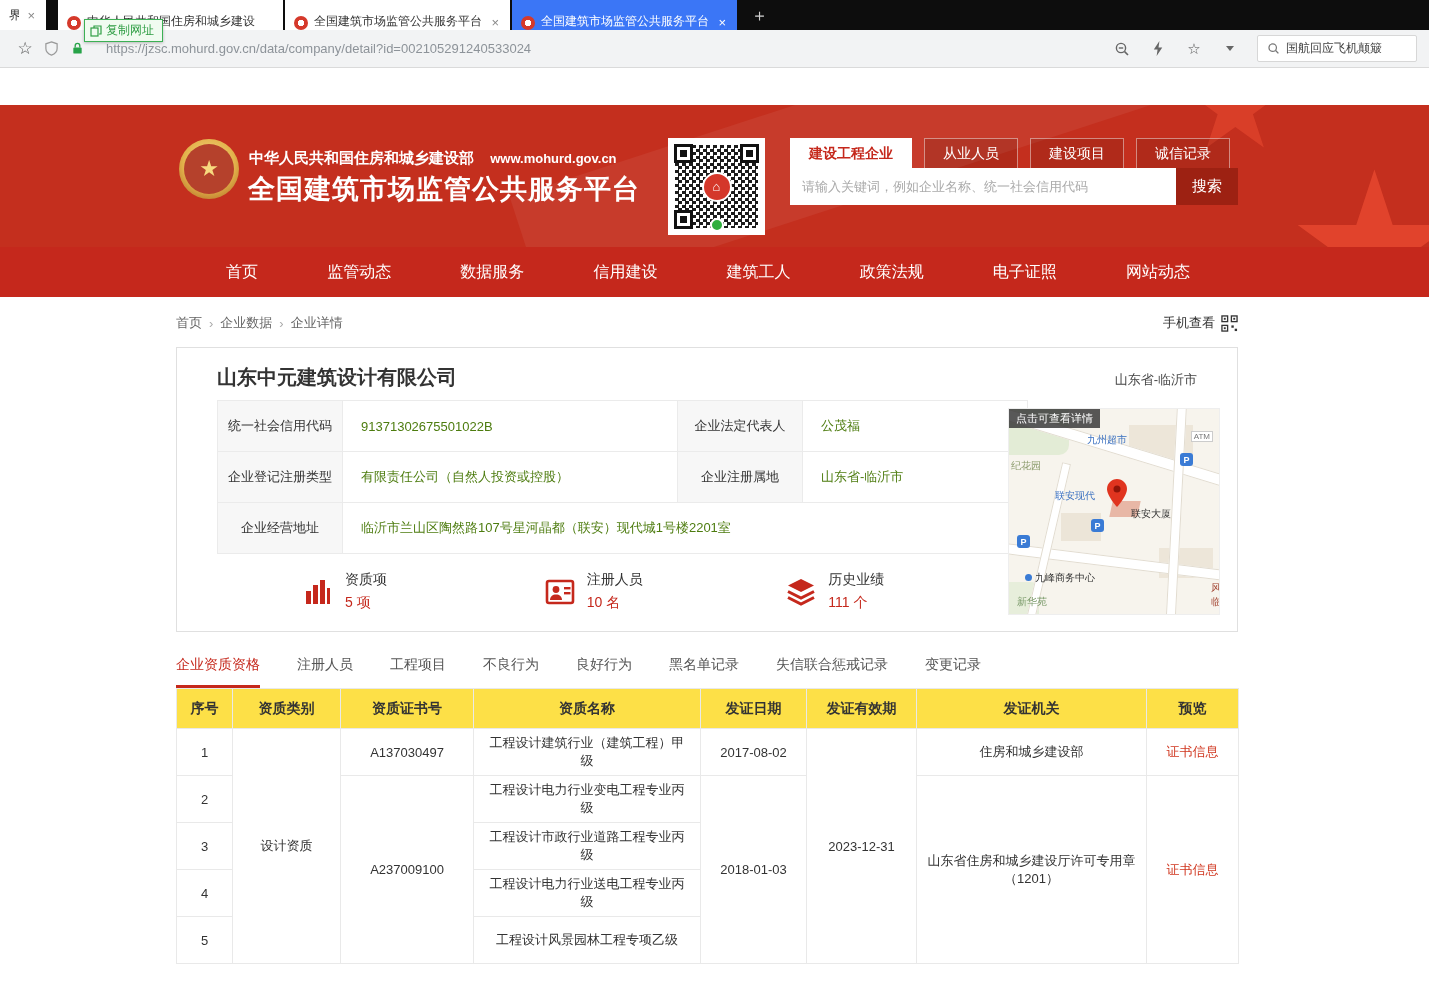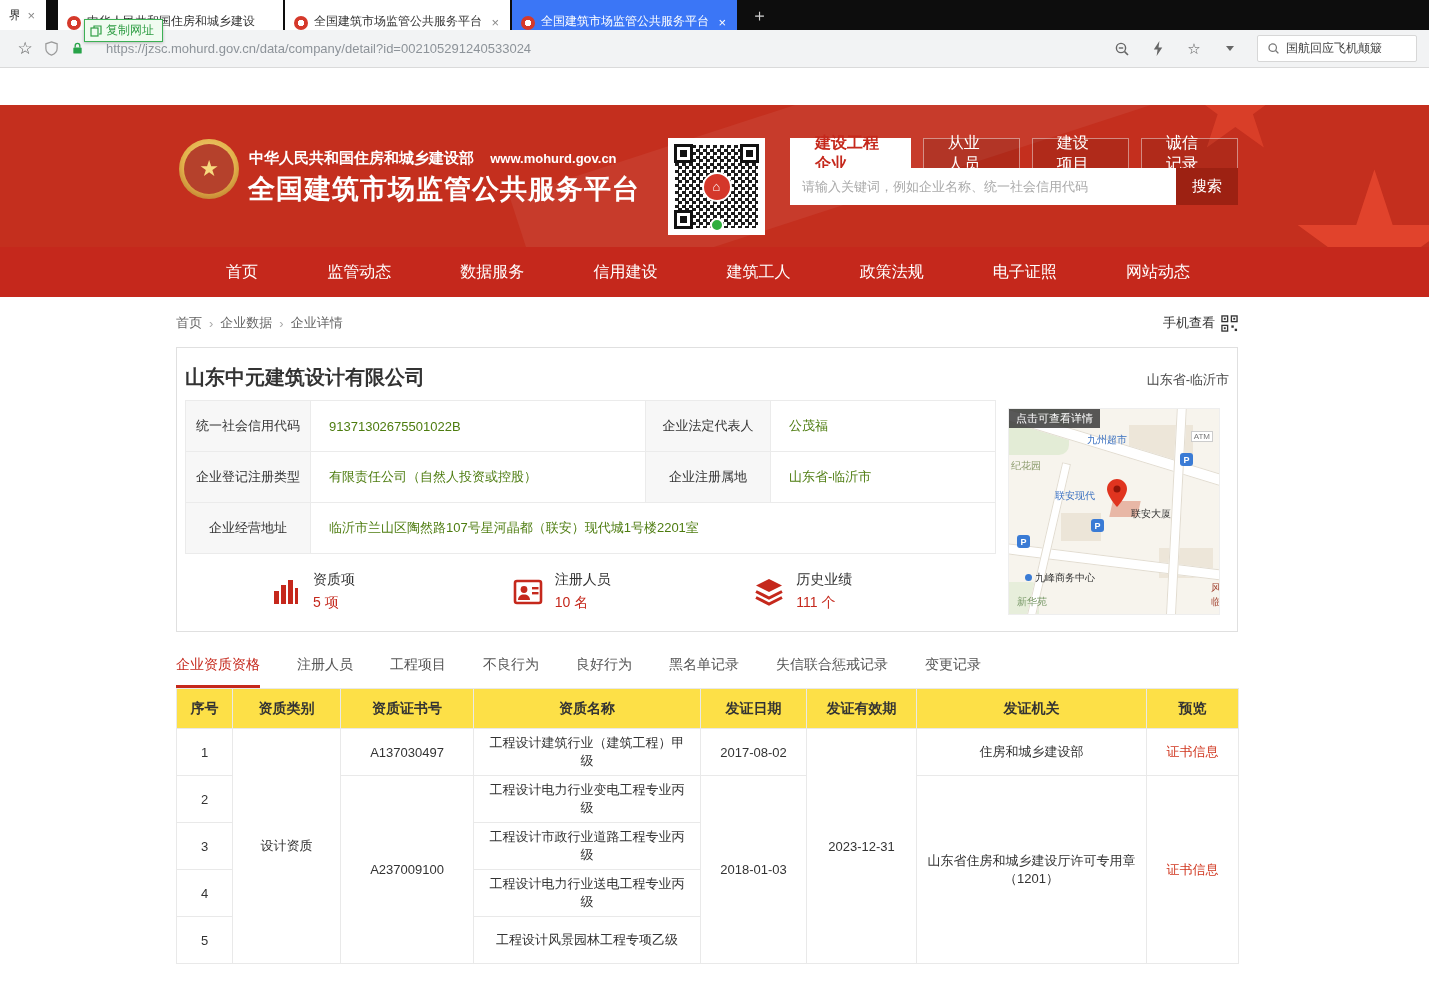--- a/index.html
+++ b/index.html
@@ -55,21 +55,21 @@
   .qf::after { content:""; position:absolute; left:3px; top:3px; width:7px; height:7px; background:#111; }
   .qf1 { left:6px; top:6px; } .qf2 { right:6px; top:6px; } .qf3 { left:6px; bottom:6px; }
   .qr-center { position:absolute; left:50%; top:50%; width:30px; height:30px; margin:-15px 0 0 -15px;
                background:#d4372a; border-radius:50%; border:2px solid #fff;
                display:flex; align-items:center; justify-content:center; color:#fff; font-size:13px; }
   .qr-center::after { content:"⌂"; }
   .qr-green { position:absolute; left:50%; bottom:3px; width:14px; height:14px; margin-left:-7px;
               background:#2fae3e; border-radius:50%; border:2px solid #fff; }
   .b-search { position:absolute; left:790px; top:33px; width:448px; }
   .stab-row { display:flex; gap:12px; height:30px; }
-  .stab { display:flex; align-items:center; padding:0 24px; font-size:16px; color:#fff; cursor:pointer;
+  .stab { display:flex; align-items:center; padding:0 18px; font-size:14px; color:#fff; cursor:pointer;
           background:rgba(0,0,0,.10); border:1px solid rgba(255,255,255,.45); border-bottom:none; }
   .stab-active { background:#fff; color:#c5281c; font-weight:bold; border-color:#fff; }
   .sinput-row { display:flex; }
   .sinput { width:386px; height:37px; border:none; outline:none; padding:0 12px; font-size:13px; color:#333;
             font-family:inherit; }
   .sinput::placeholder { color:#aaa; }
   .sbtn { width:62px; height:37px; background:#9d2112; color:#fff; border:none; font-size:15px;
           cursor:pointer; font-family:inherit; }
 
   .navbar { position:absolute; top:247px; left:0; width:1429px; height:50px; background:#c5281c; }
@@ -77,21 +77,21 @@
                justify-content:space-between; padding:0 48px 0 50px; }
   .nav-item { color:#fff; font-size:16px; cursor:pointer; white-space:nowrap; }
 
   
   .content { position:absolute; top:297px; left:176px; width:1062px; }
   .crumbs { margin-top:17px; display:flex; align-items:center; font-size:13px; color:#666; }
   .crumb { cursor:pointer; }
   .crumb-sep { margin:0 7px; color:#aaa; }
   .crumbs-right { margin-left:auto; display:flex; align-items:center; gap:6px; color:#333; cursor:pointer; }
 
-  .card { margin-top:15px; border:1px solid #e0e0e0; height:285px; padding:16px 8px; position:relative; }
+  .card { margin-top:15px; border:1px solid #e0e0e0; height:285px; padding:16px 40px; position:relative; }
   .card-head { display:flex; align-items:baseline; justify-content:space-between; }
   .co-name { font-size:20px; font-weight:bold; color:#333; }
   .co-region { font-size:13px; color:#444; }
   .info-table { margin-top:9px; border-collapse:collapse; table-layout:fixed; width:810px; font-size:13px; }
   .info-table td { border:1px solid #ebebeb; height:51px; }
   .ilabel { width:125px; background:#f7f7f7; text-align:center; color:#333; }
   .ivalue { padding-left:18px; color:#4d7c0f; }
   .stats { margin-top:17px; width:810px; display:flex; padding-left:85px; }
   .stat { width:258px; display:flex; align-items:center; gap:11px; cursor:pointer; }
   .stat-label { font-size:14px; color:#333; }

